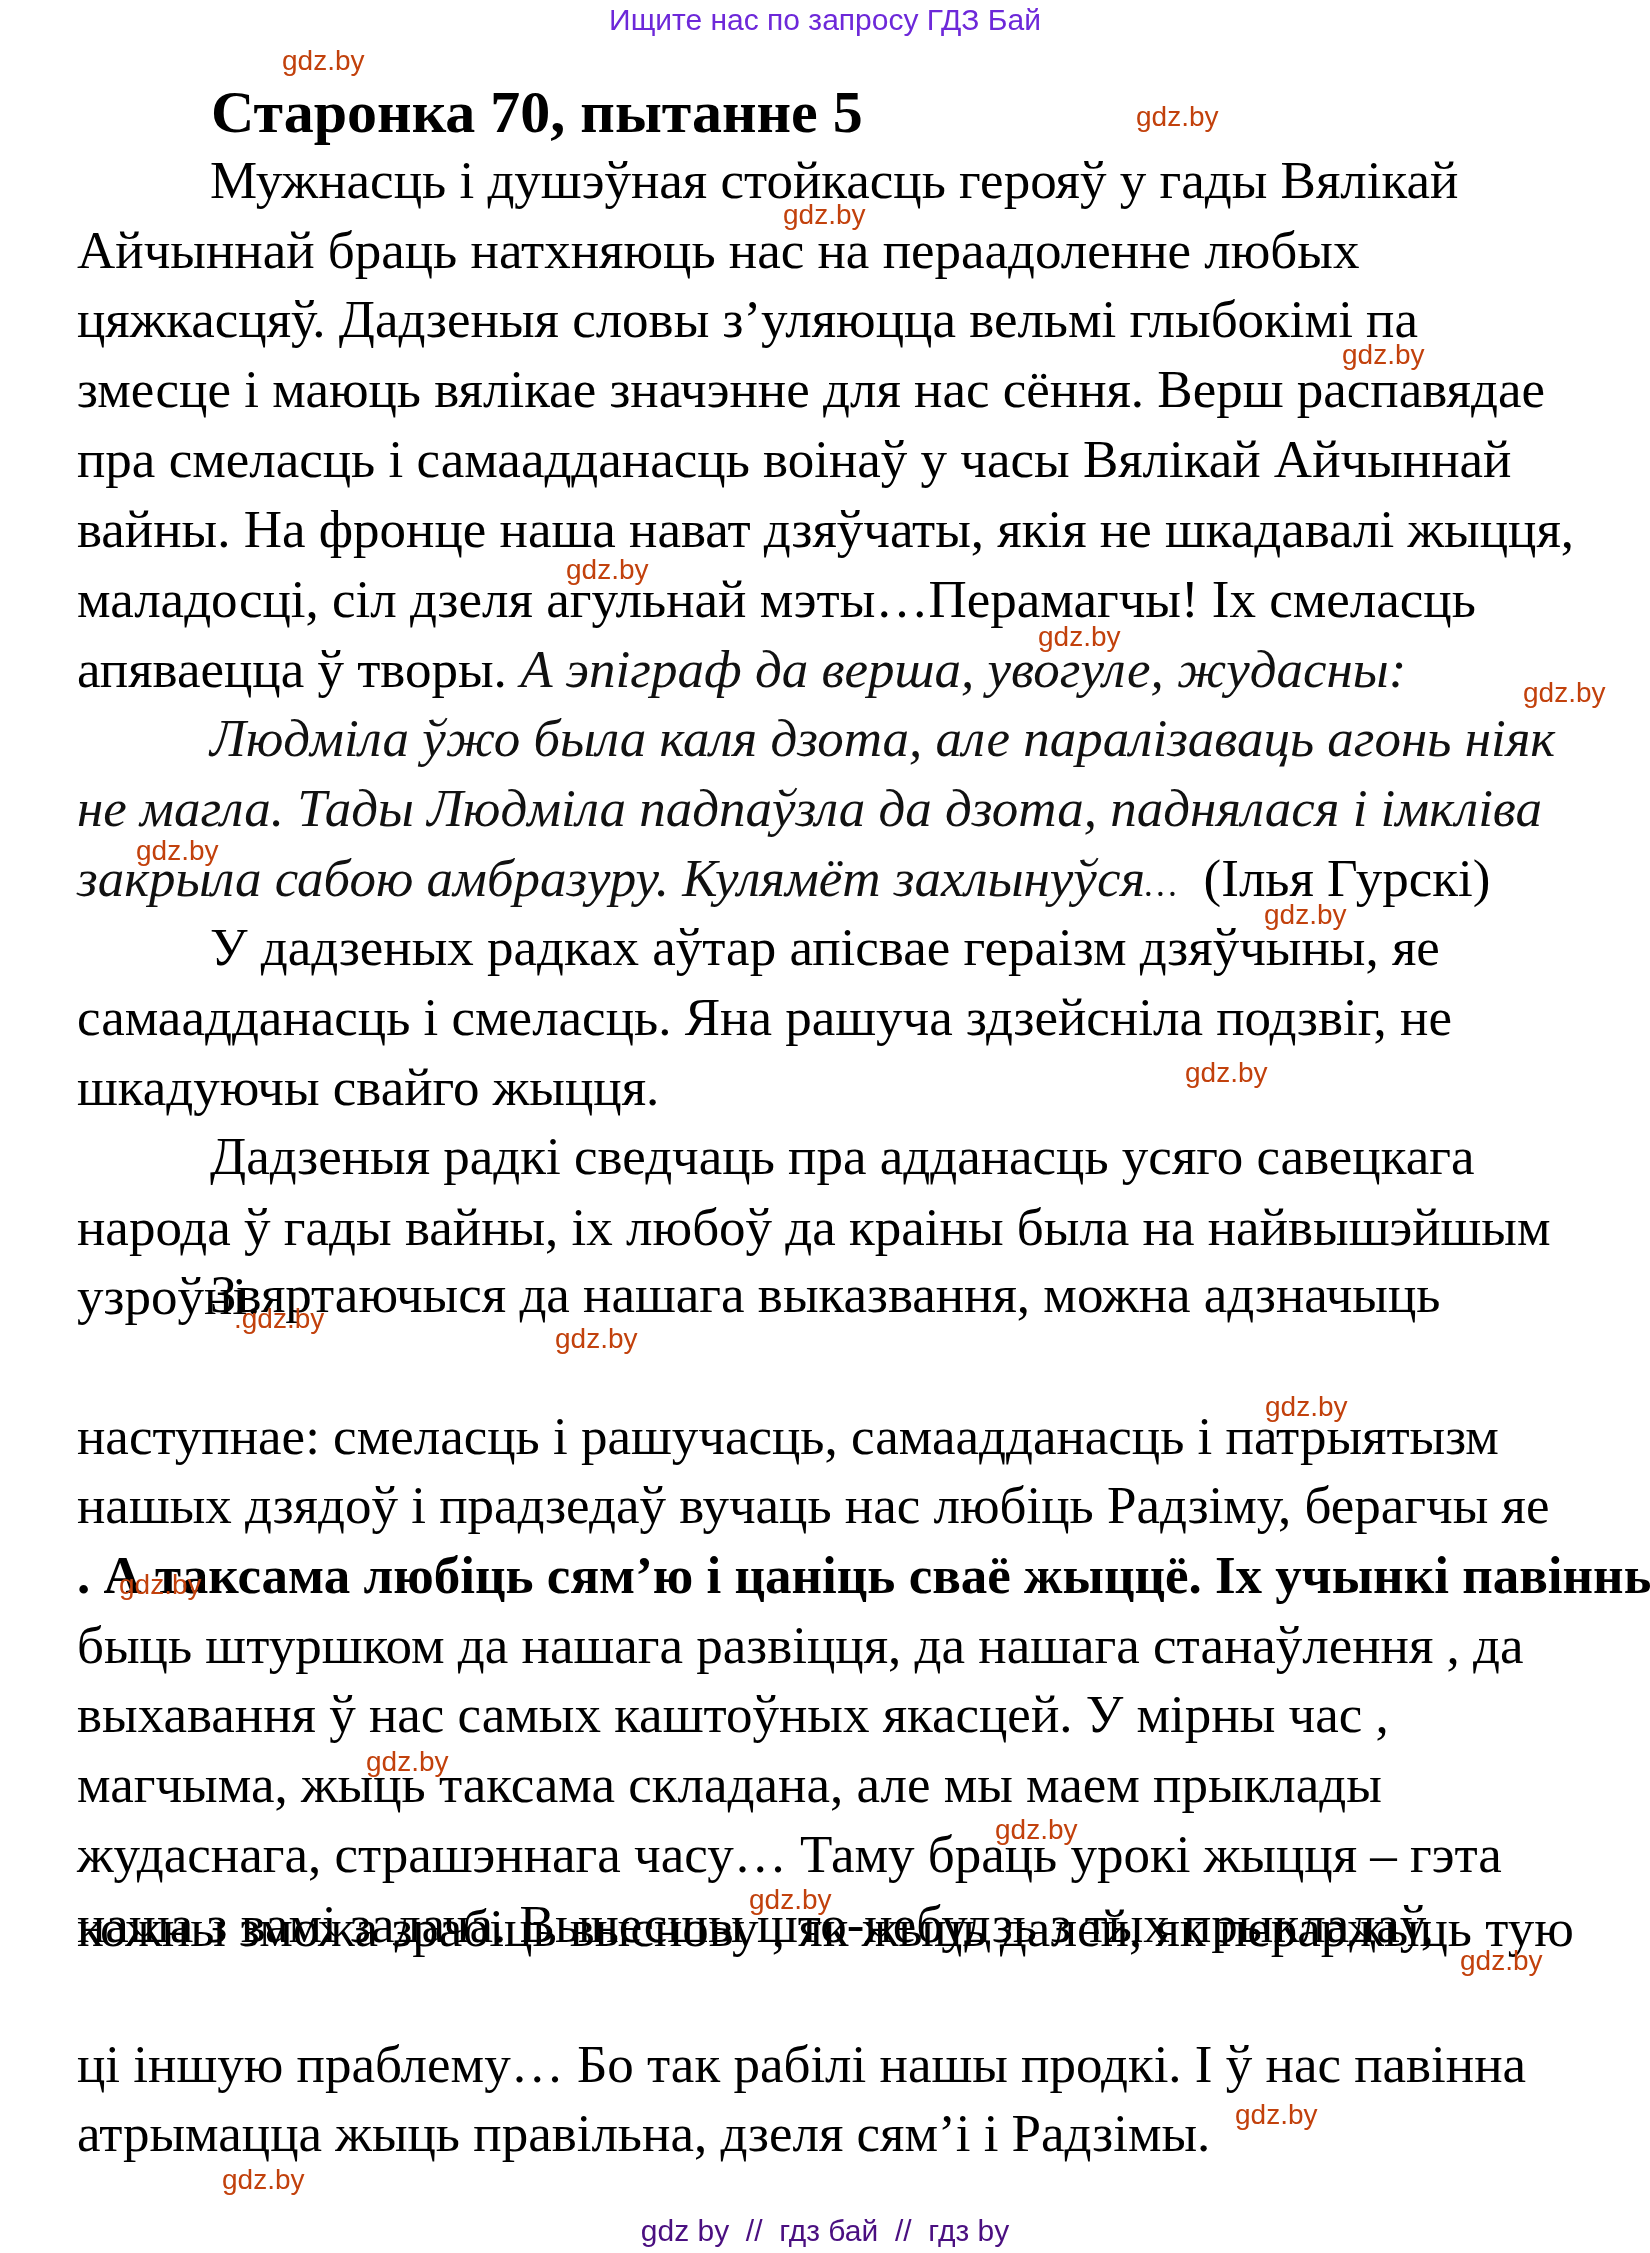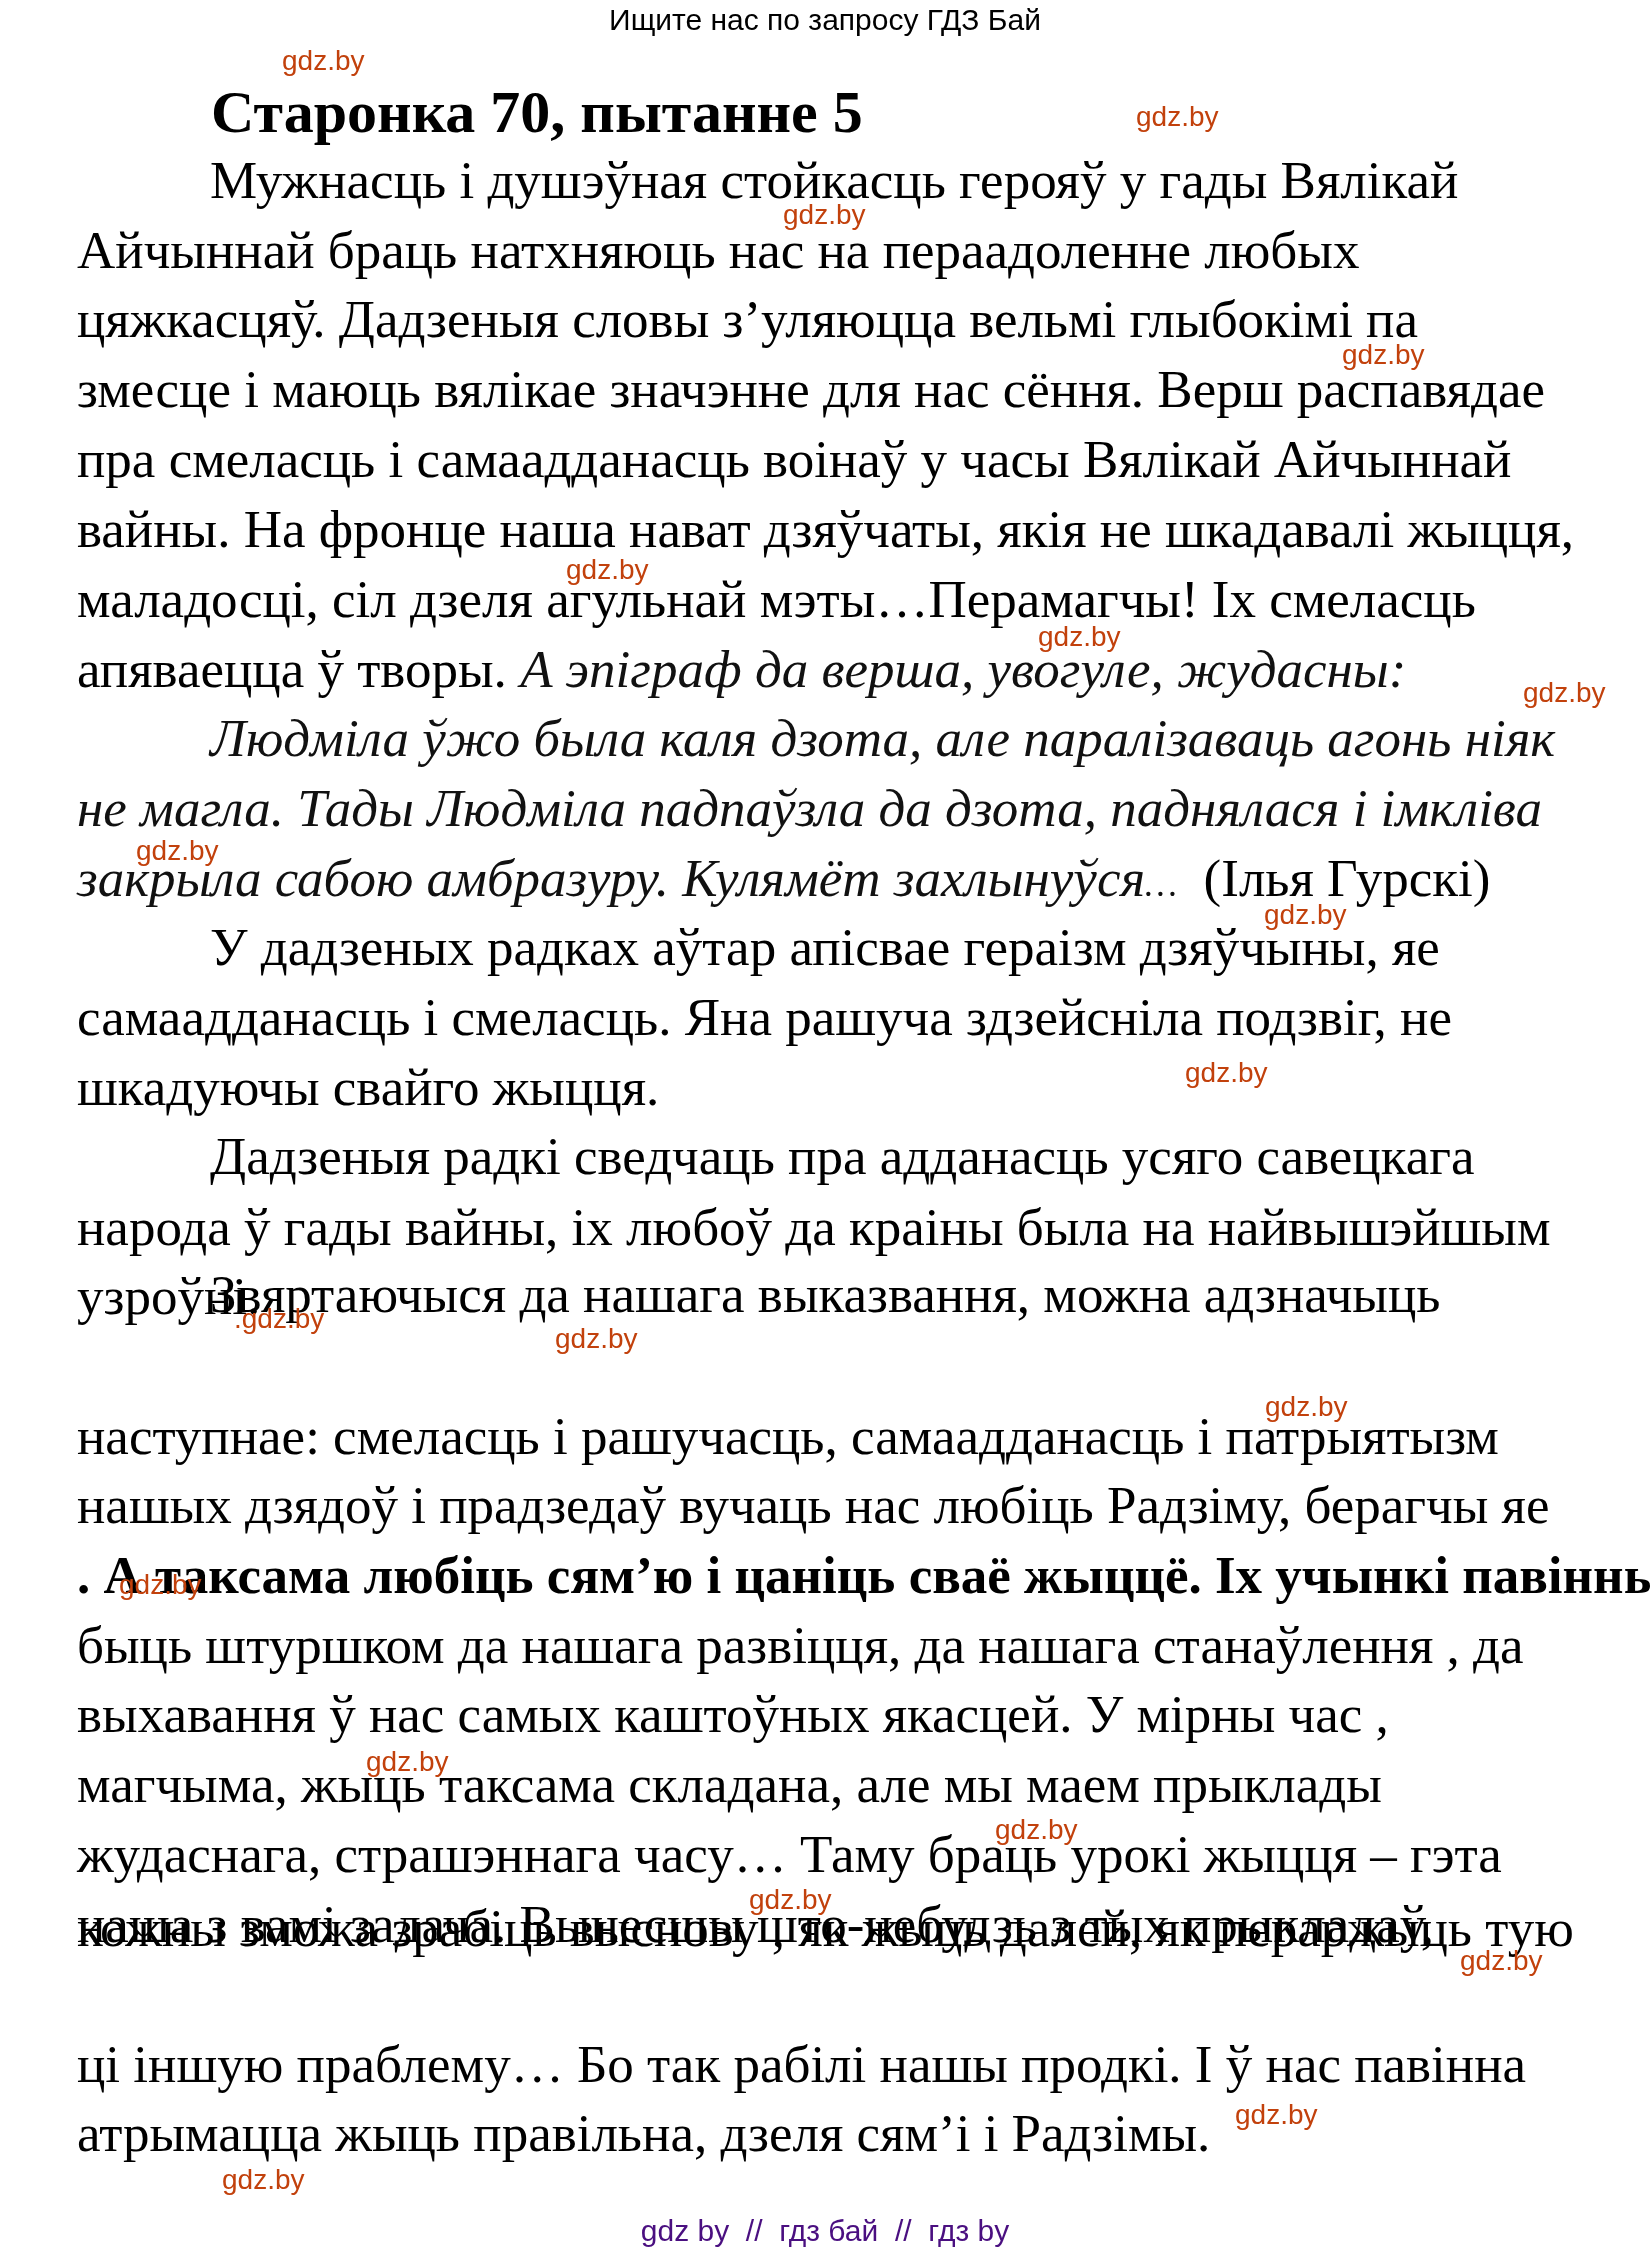--- a/index.html
+++ b/index.html
@@ -1,20 +1,20 @@
 <!DOCTYPE html>
 <html style="font-size:14.5px"><head>
 <meta charset="utf-8">
 <style>
   html, body { margin: 0; padding: 0; background: #ffffff; }
   body { width: 1650px; height: 2253px; position: relative; overflow: hidden; }
   .top-banner {
     position: absolute; left: 0; top: 1.8px; width: 1650px; text-align: center;
     font-family: "Liberation Sans", sans-serif; font-size: 30px; line-height: 36px;
-    color: #000000;
+    color: #6d28d9;
   }
   .page-title {
     position: absolute; left: 211px; top: 78px;
     font-family: "Liberation Serif", serif; font-weight: bold; font-size: 60px; line-height: 69px;
     color: #000; white-space: nowrap;
   }
   .body-line {
     position: absolute; left: 77px;
     font-family: "Liberation Serif", serif; font-size: 53px; line-height: 60px;
     color: #000; white-space: nowrap;

